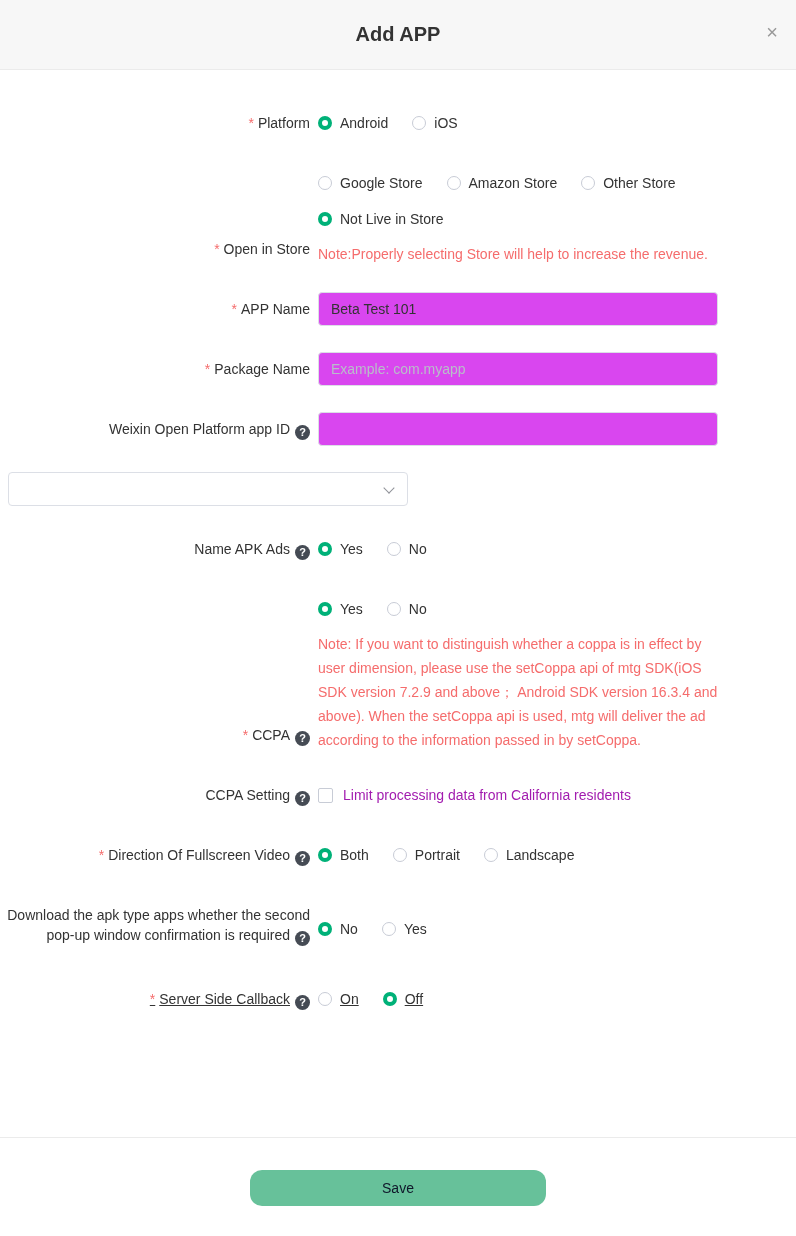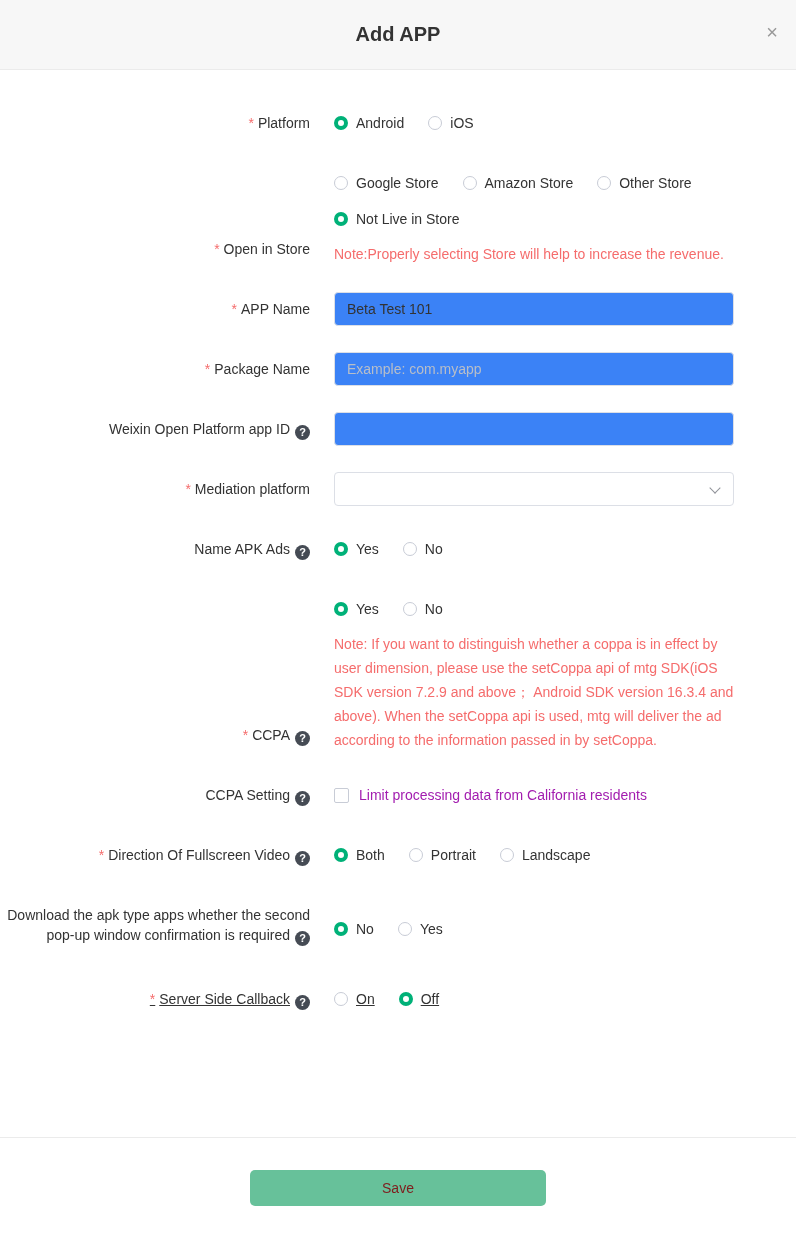--- a/index.html
+++ b/index.html
@@ -30,21 +30,21 @@
     font-size:14px; line-height:34px;
   }
   .form-label.multiline { line-height:20px; padding-top:7px; }
   .star { color:var(--required-red,#f56c6c); margin-right:4px; }
   .help-icon {
     display:inline-block; width:15px; height:15px; border-radius:50%;
     background:#454b54; color:#fff; font-size:11px; line-height:15px;
     text-align:center; margin-left:5px; vertical-align:-2px; font-weight:bold;
     cursor:pointer;
   }
-  .form-control { margin-left:24px; flex:1 1 auto; }
+  .form-control { margin-left:8px; flex:1 1 auto; }
 
   
   .radio-line { display:flex; align-items:center; height:34px; }
   .radio-line + .radio-line { margin-top:2px; }
   .radio { display:inline-flex; align-items:center; margin-right:24px; cursor:pointer; }
   .radio-icon {
     width:14px; height:14px; border-radius:50%;
     border:1px solid #c8ccd6; background:#fff; display:inline-block; flex:0 0 auto;
   }
   .radio-icon.checked { border:4px solid var(--accent-green,#00b178); }
@@ -58,21 +58,21 @@
 
   
   .note {
     margin-top:6px; width:400px; color:var(--note-red,#f56c6c);
     font-size:14px; line-height:24px;
   }
 
   
   .text-input {
     width:400px; height:34px; border:1px solid #dcdfe6; border-radius:4px;
-    padding:0 12px; font-size:14px; color:#333; outline:none; background:#3b82f6;
+    padding:0 12px; font-size:14px; color:#333; outline:none; background:#d946ef;
     font-family:"Liberation Sans", sans-serif;
   }
   .text-input::placeholder { color:#b8bec8; }
   .select-box {
     position:relative; width:400px; height:34px; border:1px solid #dcdfe6;
     border-radius:4px; background:#fff; cursor:pointer;
   }
   .select-chevron {
     position:absolute; right:14px; top:11px; width:8px; height:8px;
     border-right:1.5px solid #909399; border-bottom:1.5px solid #909399;
@@ -80,22 +80,22 @@
   }
 
   .mt-extra { margin-top:36px;text-decoration:underline; }
 
   
   .modal-footer {
     flex:0 0 auto; border-top:1px solid #ebebeb;
     padding:32px 0 30px; display:flex; justify-content:center;
   }
   .save-button {
-    width:296px; height:36px; border:none; border-radius:5px;
-    background:var(--save-green,#67c19a); color:#7f1d1d; font-size:14px;
+    width:296px; height:36px; border:none; border-radius:12px;
+    background:var(--save-green,#67c19a); color:#0f172a; font-size:14px;
     cursor:pointer; font-family:"Liberation Sans", sans-serif;
   }
 </style>
 </head>
 <body>
 
 <div class="modal">
 
   <div class="modal-header">
     <div class="modal-title">Add APP</div>
@@ -172,23 +172,20 @@
     <div class="form-row">
       <div class="form-label">
         <span>Weixin Open Platform app ID</span><span class="help-icon">?</span>
       </div>
       <div class="form-control">
         <input class="text-input" type="text" value="" style="">
       </div>
     </div>
 
     <div class="form-row">
-      <div class="form-label">
-        <span class="star">*</span><span>Mediation platform</span>
-      </div>
       <div class="form-control">
         <div class="select-box">
           <span class="select-chevron"></span>
         </div>
       </div>
     </div>
 
     <div class="form-row">
       <div class="form-label">
         <span>Name APK Ads</span><span class="help-icon">?</span>

